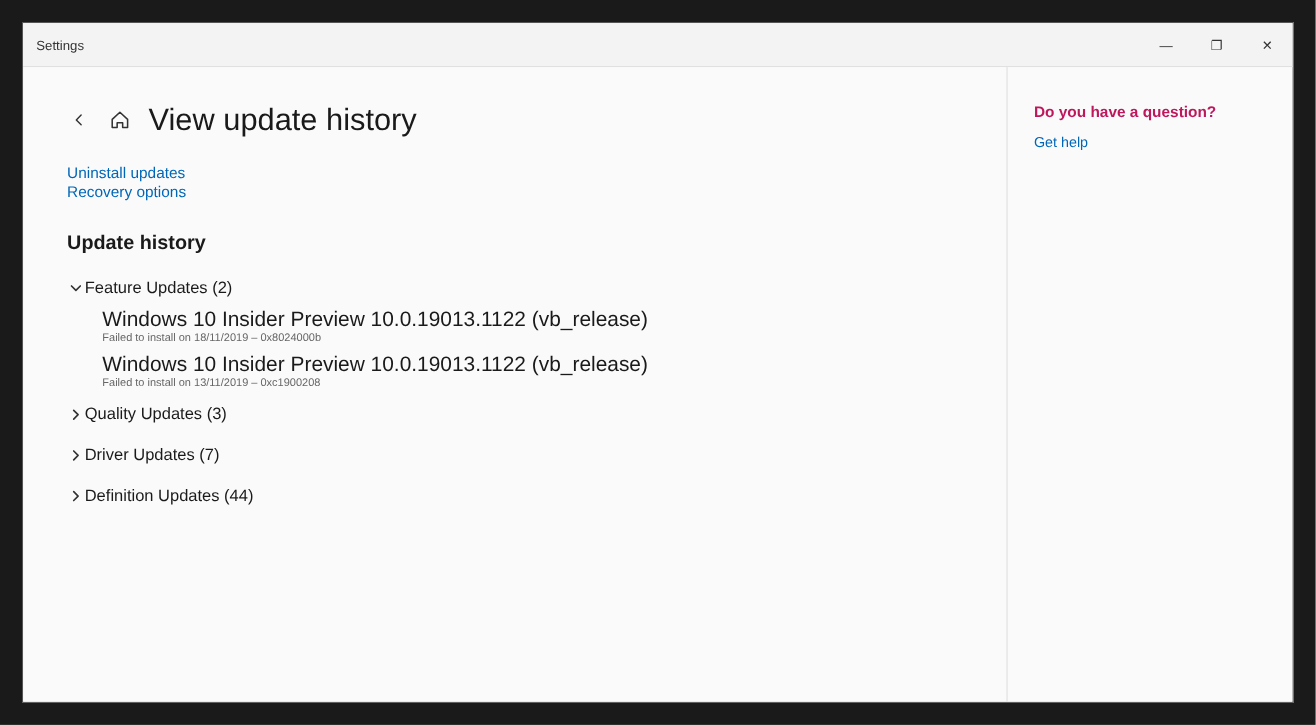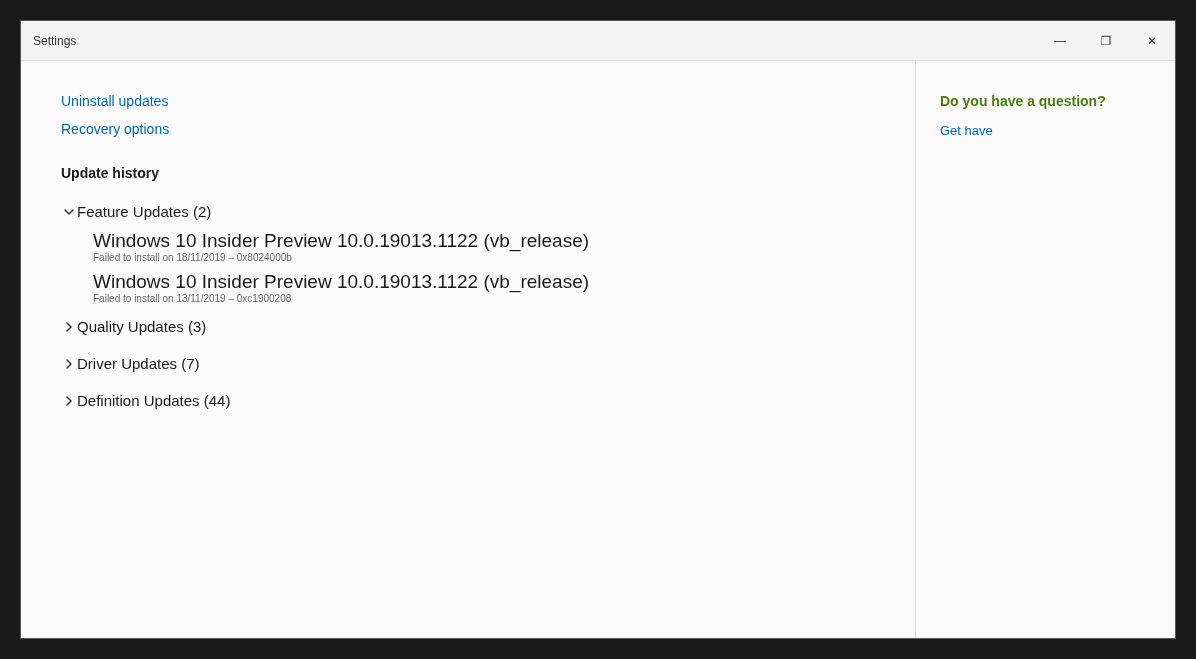--- a/index.html
+++ b/index.html
@@ -107,33 +107,33 @@
     .page-title {
       font-size: 28px;
       font-weight: 300;
       color: #1a1a1a;
     }
 
     .links-section {
       margin-bottom: 28px;
       display: flex;
       flex-direction: column;
-      gap: 12px;
+      gap: 1px;
     }
 
     .link-item {
       color: #0067b8;
       font-size: 14px;
       cursor: pointer;
       text-decoration: none;
       display: inline-block;
     }
 
     .section-title {
-      font-size: 14px;
+      font-size: 18px;
       font-weight: 600;
       color: #1a1a1a;
       margin-bottom: 16px;
     }
 
     .update-category {
       margin-bottom: 8px;
     }
 
     .category-header {
@@ -183,21 +183,21 @@
       width: 260px;
       padding: 32px 24px;
       background: #fafafa;
       border-left: 1px solid #e0e0e0;
       flex-shrink: 0;
     }
 
     .help-title {
       font-size: 14px;
       font-weight: 600;
-      color: #4d7c0f;
+      color: #be185d;
       margin-bottom: 12px;
     }
 
     .help-link {
       color: #0067b8;
       font-size: 13px;
       cursor: pointer;
       text-decoration: none;
     }
 
@@ -224,20 +224,33 @@
     <div class="titlebar-controls">
       <button class="titlebar-btn">—</button>
       <button class="titlebar-btn">❐</button>
       <button class="titlebar-btn close">✕</button>
     </div>
   </div>
 
   <div class="content">
     <div class="main-area">
 
+      <div class="page-header">
+        <button class="back-btn">
+          <svg class="chevron-svg" viewBox="0 0 16 16" fill="none" xmlns="http://www.w3.org/2000/svg">
+            <path d="M10 3L5 8L10 13" stroke="#333" stroke-width="1.5" stroke-linecap="round" stroke-linejoin="round"></path>
+          </svg>
+        </button>
+        <div class="home-icon-wrapper">
+          <svg class="home-svg" viewBox="0 0 20 20" fill="none" xmlns="http://www.w3.org/2000/svg">
+            <path d="M3 9.5L10 3L17 9.5V17H12.5V12.5H7.5V17H3V9.5Z" stroke="#333" stroke-width="1.4" stroke-linejoin="round" fill="none"></path>
+          </svg>
+        </div>
+        <h1 class="page-title">View update history</h1>
+      </div>
 
       <div class="links-section">
         <a class="link-item">Uninstall updates</a>
         <a class="link-item">Recovery options</a>
       </div>
 
       <div class="update-history-section">
         <h2 class="section-title">Update history</h2>
 
         <div class="update-category">
@@ -293,16 +306,16 @@
             <span class="category-label">Definition Updates (44)</span>
           </div>
         </div>
 
 
       </div>
     </div>
 
     <div class="sidebar-right">
       <div class="help-title">Do you have a question?</div>
-      <a class="help-link">Get have</a>
+      <a class="help-link">Get help</a>
     </div>
   </div>
 </div>
 
 </body></html>

